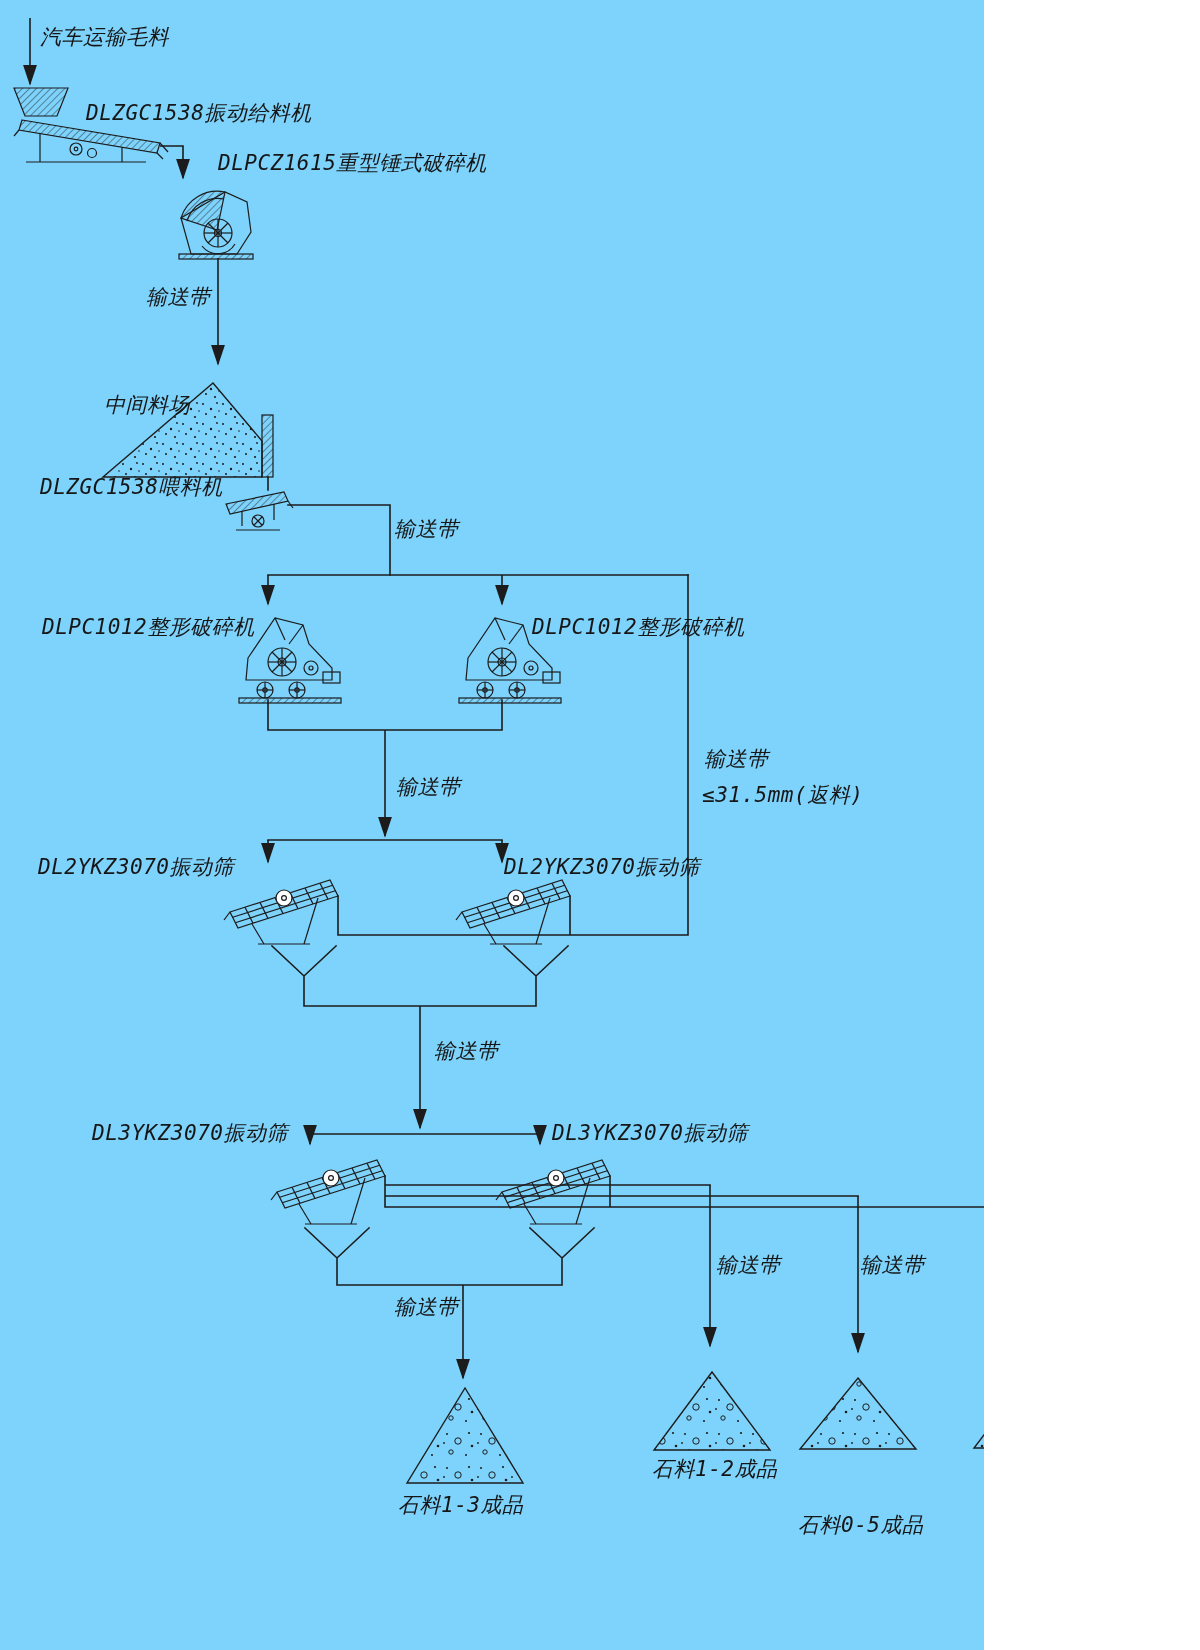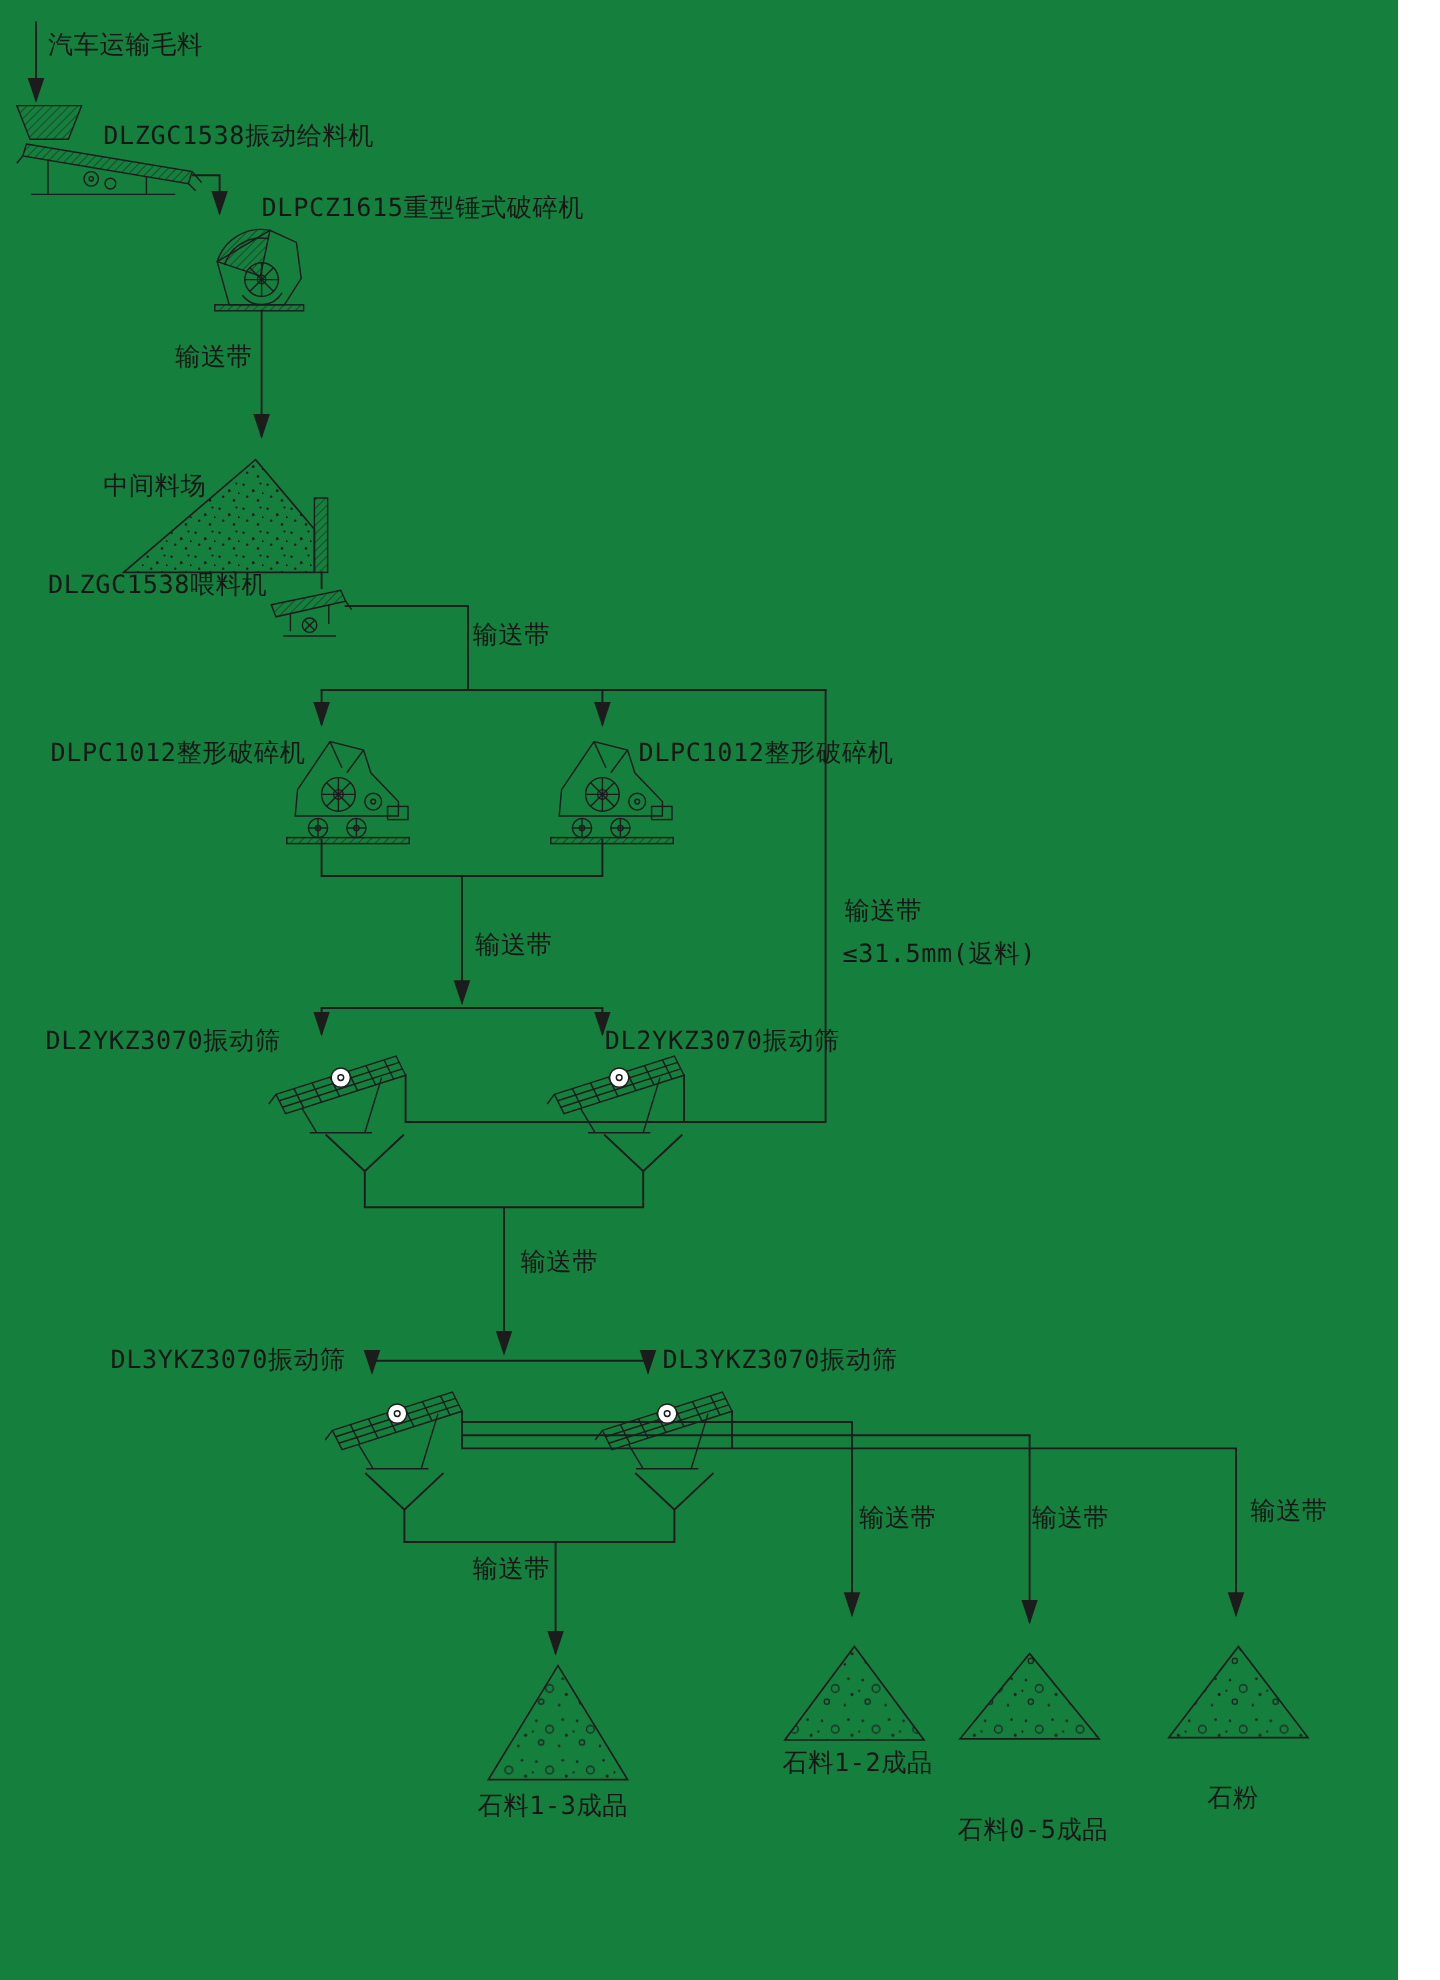--- a/index.html
+++ b/index.html
@@ -4,23 +4,24 @@
 <style>
   * { margin: 0; padding: 0; box-sizing: border-box; }
   html, body { background: #ffffff; }
   body {
     width: 1200px; height: 1650px;
     font-family: "DejaVu Sans Mono", "DejaVu Sans", "Liberation Sans", sans-serif;
     color: #1c1c1c;
   }
   #stage {
     position: relative;
-    width: 1165px; height: 1650px;
-    background: #15803d;
+    width: 984px; height: 1650px;
+    background: #7dd3fc;
     overflow: hidden;
+    font-style: italic;
   }
   #flow-svg { position: absolute; left: 0; top: 0; }
   .lbl {
     position: absolute;
     font-size: 21px;
     line-height: 1.1;
     letter-spacing: 0.5px;
     white-space: nowrap;
     color: #161616;
   }
@@ -192,23 +193,23 @@
       </g>
       <path d="M465,1388 L523,1483 L407,1483 Z" fill="url(#stip2)"></path>
       <path d="M712,1372 L770,1450 L654,1450 Z" fill="url(#stip2)"></path>
       <path d="M858,1378 L916,1449 L800,1449 Z" fill="url(#stip2)"></path>
       <path d="M1032,1372 L1090,1448 L974,1448 Z" fill="url(#stip2)"></path>
     </g>
   </svg>
 
   <div class="lbl" style="left:40px;  top:26px">汽车运输毛料</div>
   <div class="lbl" style="left:86px;  top:102px">DLZGC1538振动给料机</div>
-  <div class="lbl" style="left:218px; top:162px">DLPCZ1615重型锤式破碎机</div>
+  <div class="lbl" style="left:218px; top:152px">DLPCZ1615重型锤式破碎机</div>
   <div class="lbl" style="left:146px; top:286px">输送带</div>
-  <div class="lbl" style="left:86px;  top:394px">中间料场</div>
+  <div class="lbl" style="left:104px;  top:394px">中间料场</div>
   <div class="lbl" style="left:40px;  top:476px">DLZGC1538喂料机</div>
   <div class="lbl" style="left:394px; top:518px">输送带</div>
   <div class="lbl" style="left:42px;  top:616px">DLPC1012整形破碎机</div>
   <div class="lbl" style="left:532px; top:616px">DLPC1012整形破碎机</div>
   <div class="lbl" style="left:396px; top:776px">输送带</div>
   <div class="lbl" style="left:704px; top:748px">输送带</div>
   <div class="lbl" style="left:702px; top:784px">≤31.5mm(返料)</div>
   <div class="lbl" style="left:38px;  top:856px">DL2YKZ3070振动筛</div>
   <div class="lbl" style="left:504px; top:856px">DL2YKZ3070振动筛</div>
   <div class="lbl" style="left:434px; top:1040px">输送带</div>

